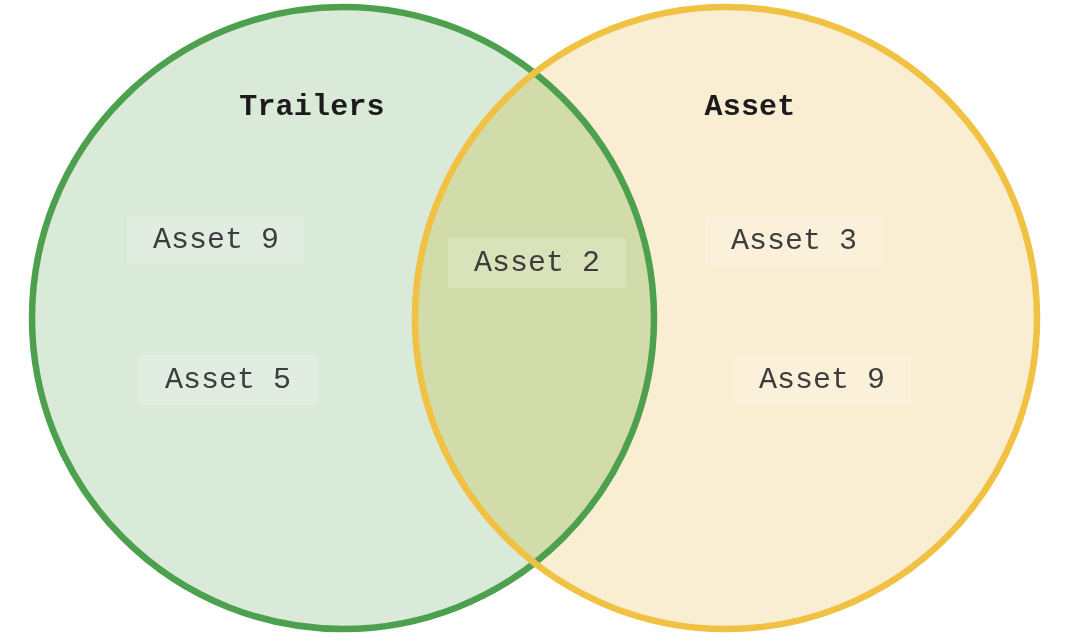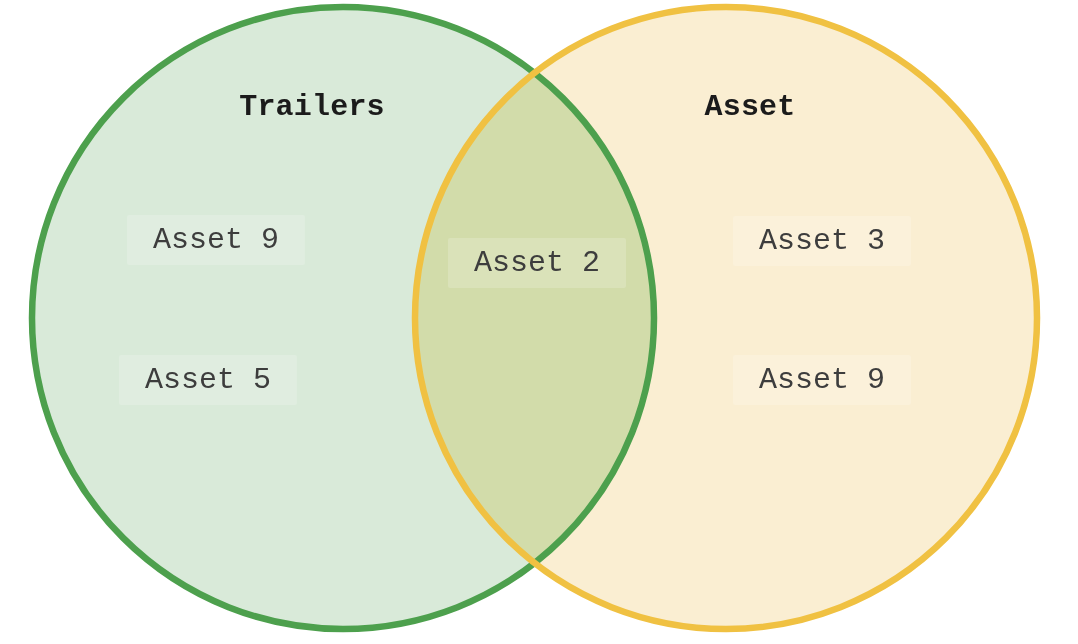--- a/index.html
+++ b/index.html
@@ -56,21 +56,21 @@
     <circle cx="343" cy="318" r="311" fill="none" stroke-width="6.5" stroke="#4da04d"></circle>
     <circle cx="726" cy="318" r="311" fill="none" stroke-width="6.5" stroke="#f0c142"></circle>
   </svg>
 
   <div class="label set-title" style="left:312px; top:107px;">Trailers</div>
 
   <div class="label set-title" style="left:750px; top:107px;">Asset</div>
 
   <div class="label item-label" style="left:216px; top:240px;">Asset 9</div>
 
-  <div class="label item-label" style="left:208px; top:380px;">Asset 5</div>
+  <div class="label item-label" style="left:228px; top:380px;">Asset 5</div>
 
   <div class="label item-label" style="left:537px; top:263px;">Asset 2</div>
 
-  <div class="label item-label" style="left:822px; top:241px;">Asset 3</div>
+  <div class="label item-label" style="left:794px; top:241px;">Asset 3</div>
 
   <div class="label item-label" style="left:822px; top:380px;">Asset 9</div>
 
 </div>
 
 </body></html>

